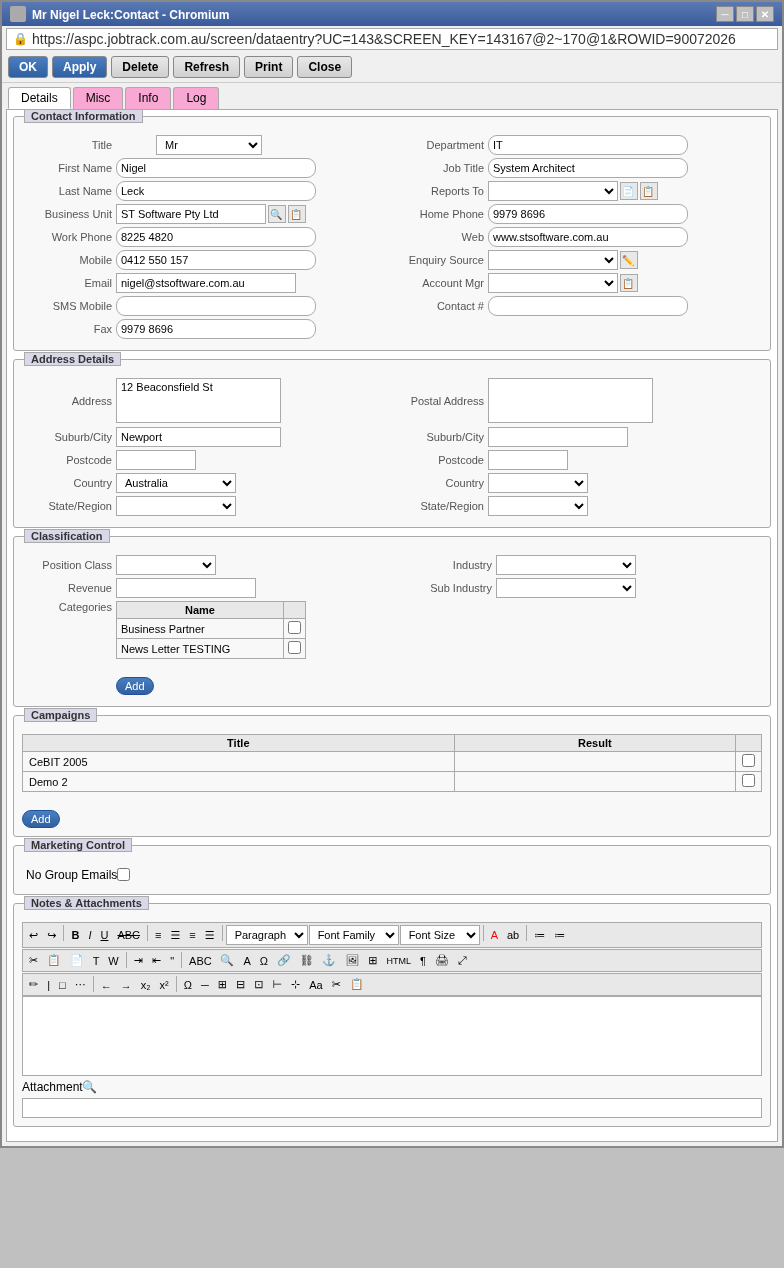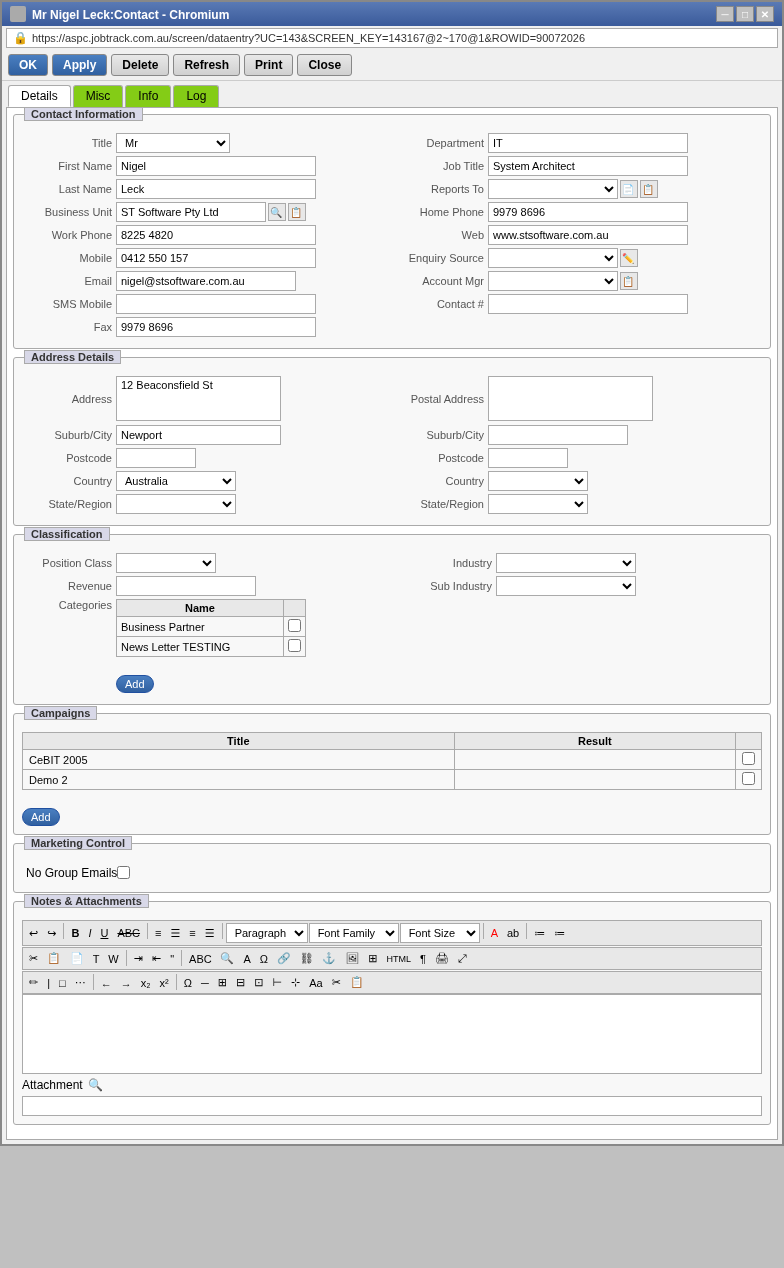--- a/index.html
+++ b/index.html
@@ -10,47 +10,47 @@
     .title-bar-icon { width: 16px; height: 16px; background: #aaa; border-radius: 2px; }
     .title-bar-controls { display: flex; gap: 2px; }
     .tb-btn { width: 18px; height: 16px; background: #c0c0c0; border: 1px solid #888; font-size: 10px; display: flex; align-items: center; justify-content: center; cursor: pointer; }
     .address-bar { background: white; border: 1px solid #aaa; padding: 2px 6px; font-size: 11px; color: #333; display: flex; align-items: center; gap: 4px; margin: 2px 4px; }
     .lock-icon { color: #4a4; font-size: 12px; }
     .toolbar { padding: 4px 6px; display: flex; gap: 4px; background: #f0f0f0; border-bottom: 1px solid #ccc; }
     .btn { padding: 3px 10px; border: 1px solid #888; border-radius: 3px; cursor: pointer; font-size: 12px; font-weight: bold; }
     .btn-blue { background: linear-gradient(to bottom, #4a7fc1, #3060a0); color: white; }
     .btn-gray { background: linear-gradient(to bottom, #e8e8e8, #d0d0d0); color: black; }
     .tabs { display: flex; gap: 2px; padding: 4px 6px 0; background: #f0f0f0; }
-    .tab { padding: 3px 12px; border: 1px solid #aaa; border-bottom: none; cursor: pointer; background: #84cc16; border-radius: 3px 3px 0 0; }
+    .tab { padding: 3px 12px; border: 1px solid #aaa; border-bottom: none; cursor: pointer; background: #f9a8d4; border-radius: 3px 3px 0 0; }
     .tab.active { background: white; border-bottom: 1px solid white; }
     .content { background: white; border: 1px solid #aaa; margin: 0 4px 4px; padding: 6px; }
     .section { border: 1px solid #aaa; border-radius: 3px; margin-bottom: 8px; padding: 8px; position: relative; background: #f8f8f8; }
     .section-title { position: absolute; top: -8px; left: 10px; background: #d8d8e8; border: 1px solid #aaa; padding: 0 6px; font-size: 11px; font-weight: bold; color: #333; }
     .form-row { display: flex; align-items: center; gap: 4px; margin-bottom: 3px; }
     .label { color: #555; min-width: 90px; text-align: right; font-size: 11px; }
     input[type="text"], select, textarea { border: 1px solid #aaa; padding: 2px 4px; font-size: 11px; background: white; }
     input[type="text"] { height: 20px; }
-    .input-lg { width: 200px; }
+    .input-lg { width: 200px; border-radius: 9px; }
     select { height: 20px; }
-    .select-sm { width: 114px; }
+    .select-sm { width: 106px; margin-left: 40px; }
     .inline-icons { display: flex; align-items: center; gap: 2px; }
     .icon-btn { width: 18px; height: 18px; border: 1px solid #aaa; background: #e8e8e8; cursor: pointer; display: flex; align-items: center; justify-content: center; font-size: 10px; }
     table.categories { width: 190px; border: 1px solid #aaa; border-collapse: collapse; }
     table.categories th, table.categories td { border: 1px solid #aaa; padding: 2px 4px; font-size: 11px; }
     table.categories th { background: #e8e8e8; font-weight: bold; }
     .add-btn { background: linear-gradient(to bottom, #4a7fc1, #3060a0); color: white; border: 1px solid #2050a0; padding: 2px 8px; cursor: pointer; border-radius: 9px; font-size: 11px; margin-top: 4px; }
     .campaigns-table { width: 100%; border-collapse: collapse; }
     .campaigns-table th, .campaigns-table td { border: 1px solid #aaa; padding: 2px 6px; font-size: 11px; }
     .campaigns-table th { background: #e8e8e8; }
     .checkbox-col { width: 20px; text-align: center; }
     .marketing-row { display: flex; align-items: flex-start; padding: 4px; }
     .notes-toolbar { background: #e8e8e8; border: 1px solid #aaa; padding: 2px; display: flex; flex-wrap: wrap; gap: 1px; }
     .notes-toolbar-btn { padding: 1px 3px; border: 1px solid transparent; cursor: pointer; font-size: 11px; background: none; }
     .notes-area { border: 1px solid #aaa; min-height: 80px; background: white; }
-    .attachment-row { display: flex; align-items: center; gap: 6px; padding: 4px 0; }
+    .attachment-row { display: flex; align-items: center; padding: 4px 0; }
     .attachment-input { width: 100%; height: 22px; border: 1px solid #aaa; }
     .toolbar-sep { width: 1px; background: #aaa; height: 16px; margin: 0 2px; }
     .select-dropdown { height: 20px; font-size: 11px; }
     .address-textarea { width: 165px; height: 45px; resize: none; font-size: 11px; }
   </style>
 </head>
 <body>
 
 <div class="window">
 
@@ -61,21 +61,21 @@
     </div>
     <div class="title-bar-controls">
       <div class="tb-btn">─</div>
       <div class="tb-btn">□</div>
       <div class="tb-btn">✕</div>
     </div>
   </div>
 
   <div class="address-bar">
     <span class="lock-icon">🔒</span>
-    <span style="font-size:11px;">https://aspc.jobtrack.com.au/screen/dataentry?UC=143&amp;SCREEN_KEY=143167@2~170@1&amp;ROWID=90072026</span>
+    <span style="font-size:14px;">https://aspc.jobtrack.com.au/screen/dataentry?UC=143&amp;SCREEN_KEY=143167@2~170@1&amp;ROWID=90072026</span>
   </div>
 
   <div class="toolbar">
     <button class="btn btn-blue">OK</button>
     <button class="btn btn-blue">Apply</button>
     <button class="btn btn-gray">Delete</button>
     <button class="btn btn-gray">Refresh</button>
     <button class="btn btn-gray">Print</button>
     <button class="btn btn-gray">Close</button>
   </div>

